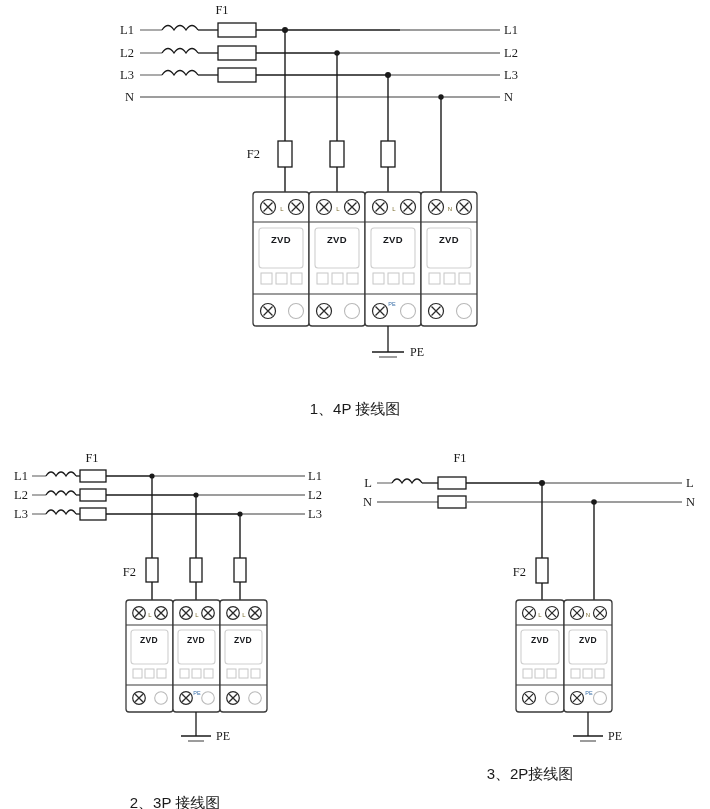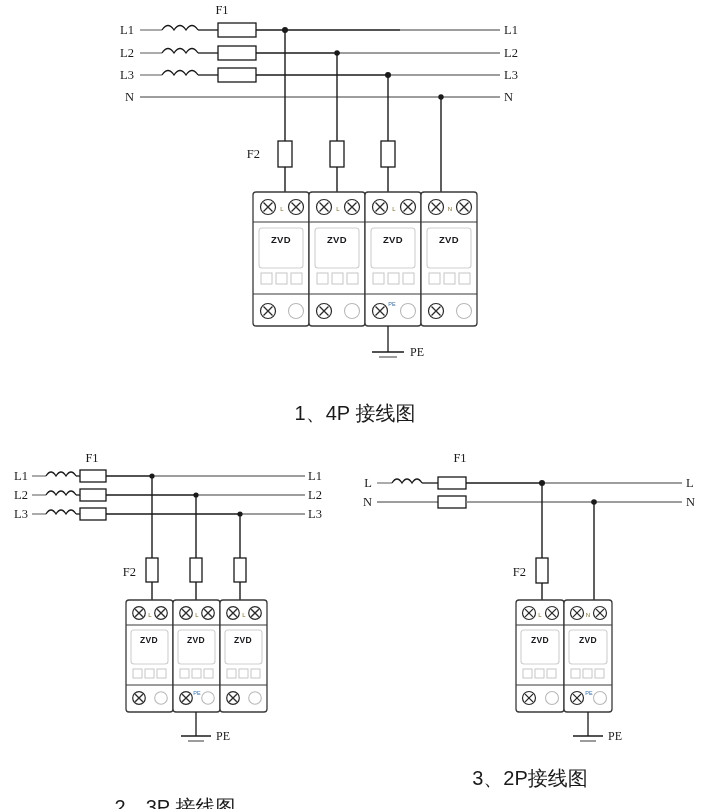--- a/index.html
+++ b/index.html
@@ -46,21 +46,21 @@
   .lbl-rail   { font-family: "Liberation Serif", serif; font-size: 12.5px; }
   .lbl-f      { font-family: "Liberation Serif", serif; font-size: 12.5px; }
   .lbl-pe     { font-family: "Liberation Serif", serif; font-size: 12px; }
   .lbl-term   { font-family: "Liberation Sans", sans-serif; font-size: 6px; fill: #7a6a2a; }
   .lbl-pe-sm  { font-family: "Liberation Sans", sans-serif; font-size: 5.5px; fill: #3a6fa8; }
   .lbl-zvd    { font-family: "Liberation Sans", sans-serif; font-size: 9.5px; font-weight: bold; fill: #16181c; letter-spacing: 0.4px; }
 
   .caption {
     position: absolute;
     font-family: "Liberation Sans", sans-serif;
-    font-size: 20px;
+    font-size: 15px;
     color: #1a1a1a;
     white-space: nowrap;
   }
 </style>
 </head>
 <body>
 
 <div class="page">
 
   <div class="diagram" style="left:0px; top:0px;">

